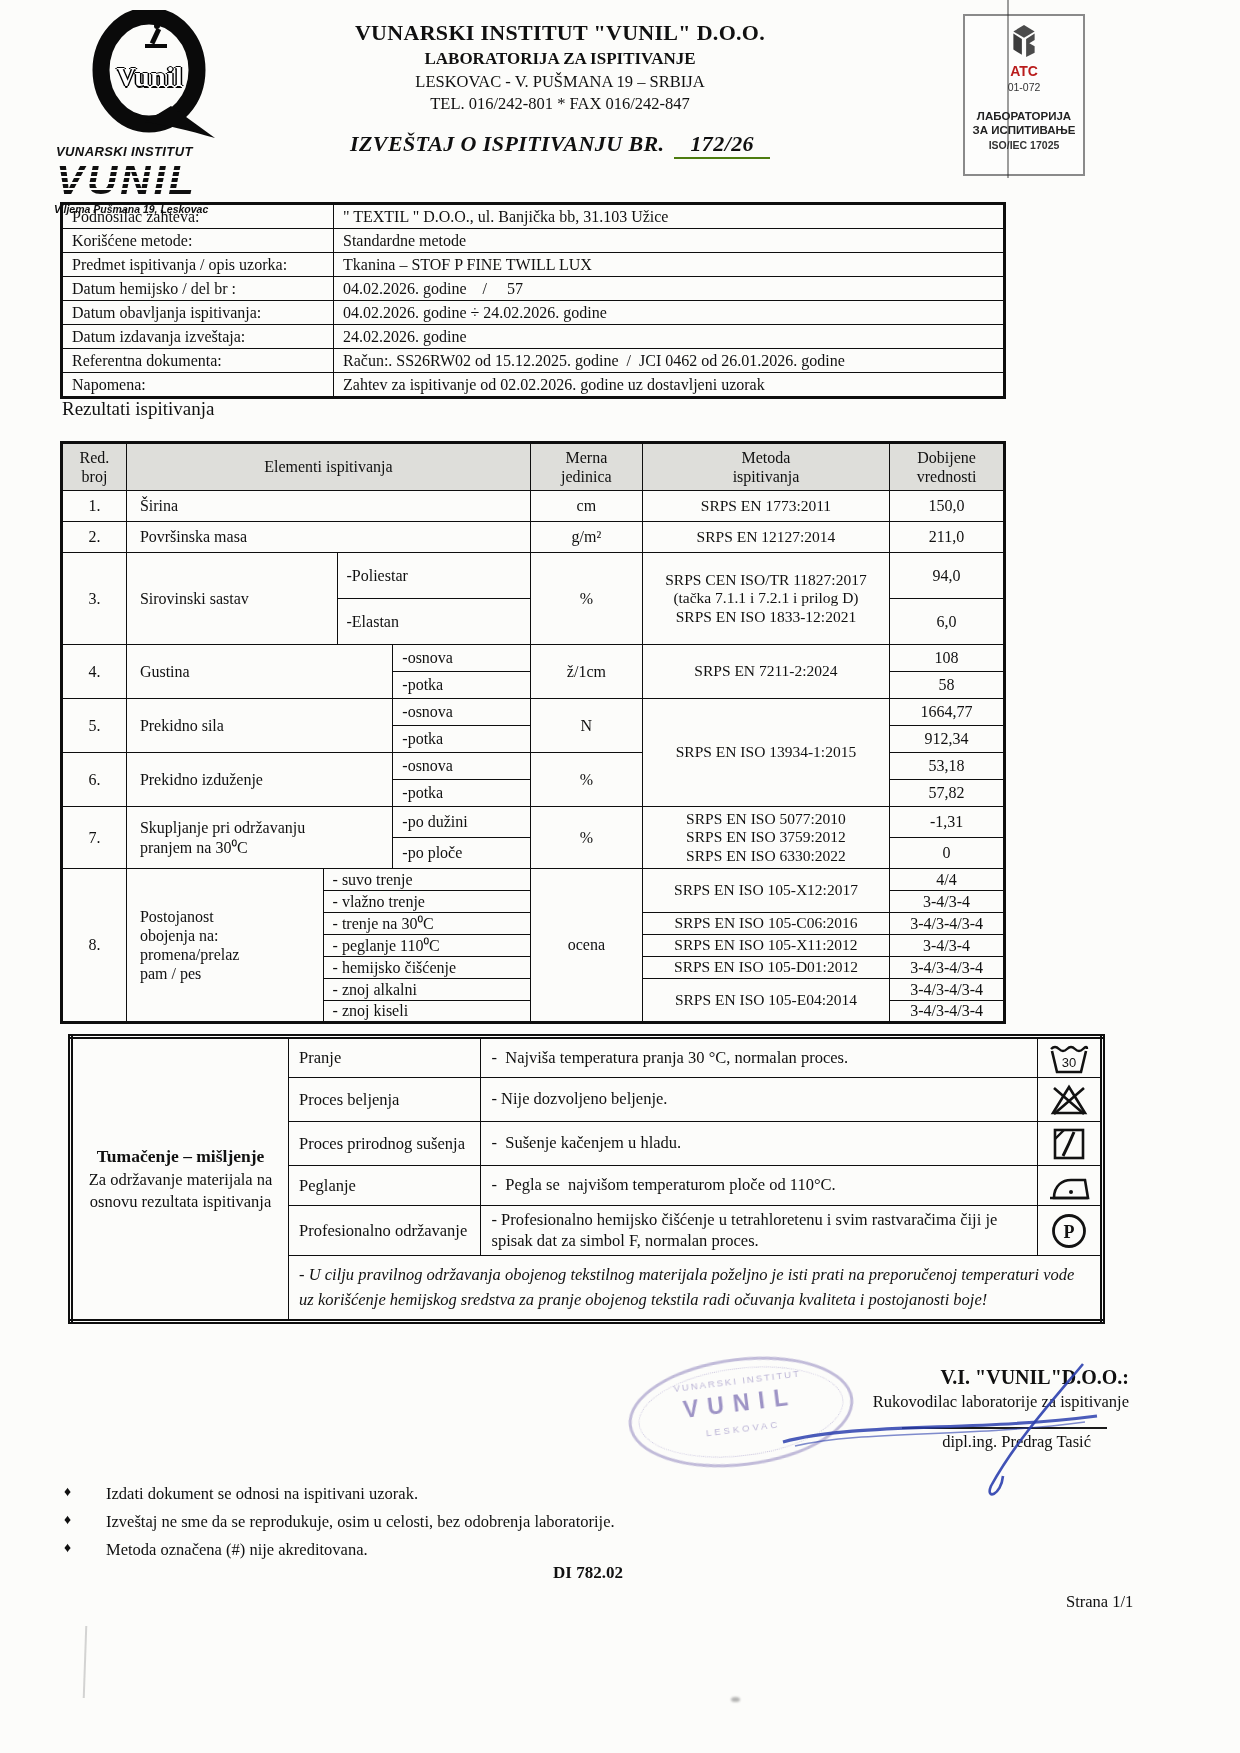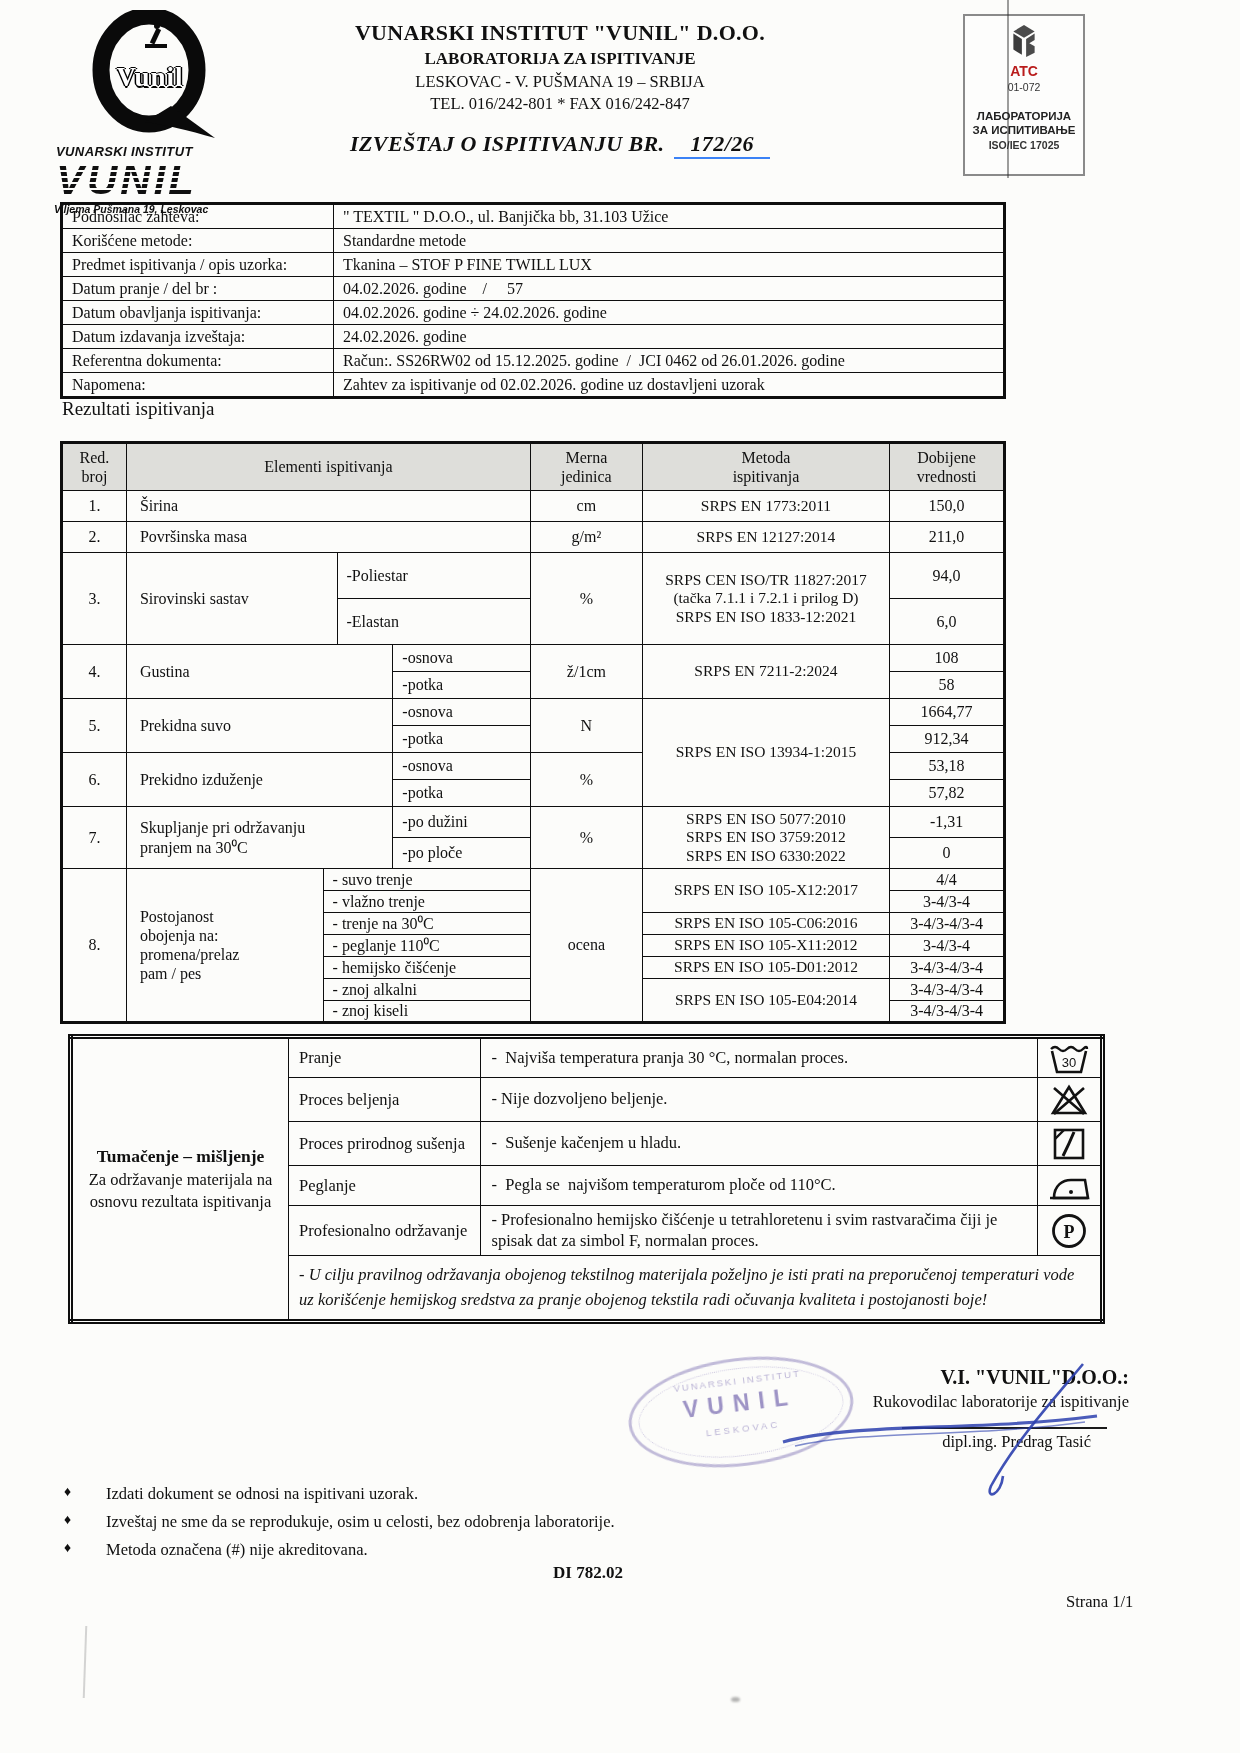--- a/index.html
+++ b/index.html
@@ -10,21 +10,21 @@
   }
   .abs{position:absolute;}
 
   
   #header-center{left:255px;top:20px;width:610px;text-align:center;}
   .org-name{font-size:22px;font-weight:bold;letter-spacing:.3px;}
   .org-sub{font-size:17px;font-weight:bold;margin-top:3px;}
   .org-addr{font-size:16.5px;margin-top:3px;}
   .org-tel{font-size:16.5px;margin-top:2px;}
   .report-title{margin-top:17px;font-size:22px;font-weight:bold;font-style:italic;letter-spacing:.4px;}
-  .report-no{border-bottom:2px solid #3b82f6;padding:0 16px 1px 16px;margin-left:10px;}
+  .report-no{border-bottom:2px solid #4d7c0f;padding:0 16px 1px 16px;margin-left:10px;}
 
   
   #logo{left:50px;top:10px;width:215px;text-align:center;font-family:"Liberation Sans",sans-serif;}
   #logo .q-wrap{position:relative;width:150px;height:132px;margin:0 auto;}
   #logo .vunil-script{position:absolute;left:34px;top:52px;font-family:"Liberation Serif",serif;
       font-size:27px;font-weight:bold;color:#fff;letter-spacing:1px;
       text-shadow:-1.5px 0 #000,1.5px 0 #000,0 -1.5px #000,0 1.5px #000;}
   .logo-inst{font-size:13px;font-weight:bold;font-style:italic;letter-spacing:.4px;margin-top:2px;text-align:left;padding-left:6px;}
   .logo-vunil{position:relative;display:inline-block;font-size:42px;font-weight:900;font-style:italic;
       letter-spacing:3px;line-height:.95;margin-top:1px;}
@@ -150,21 +150,21 @@
       </tr>
     <tr>
         <td class="ilabel">Korišćene metode:</td>
         <td class="ivalue">Standardne metode</td>
       </tr>
     <tr>
         <td class="ilabel">Predmet ispitivanja / opis uzorka:</td>
         <td class="ivalue">Tkanina – STOF P FINE TWILL LUX</td>
       </tr>
     <tr>
-        <td class="ilabel">Datum pranje / del br :</td>
+        <td class="ilabel">Datum hemijsko / del br :</td>
         <td class="ivalue">04.02.2026. godine    /     57</td>
       </tr>
     <tr>
         <td class="ilabel">Datum obavljanja ispitivanja:</td>
         <td class="ivalue">04.02.2026. godine ÷ 24.02.2026. godine</td>
       </tr>
     <tr>
         <td class="ilabel">Datum izdavanja izveštaja:</td>
         <td class="ivalue">24.02.2026. godine</td>
       </tr>
@@ -238,21 +238,21 @@
       <td rowspan="2">ž/1cm</td>
       <td rowspan="2" class="method">SRPS EN 7211-2:2024</td>
       <td>108</td>
     </tr>
     <tr style="height:27px">
       <td class="sub">-potka</td>
       <td>58</td>
     </tr>
     <tr style="height:27px">
       <td rowspan="2">5.</td>
-      <td colspan="3" rowspan="2" class="el">Prekidna suvo</td>
+      <td colspan="3" rowspan="2" class="el">Prekidno sila</td>
       <td class="sub">-osnova</td>
       <td rowspan="2">N</td>
       <td rowspan="4" class="method">SRPS EN ISO 13934-1:2015</td>
       <td>1664,77</td>
     </tr>
     <tr style="height:27px">
       <td class="sub">-potka</td>
       <td>912,34</td>
     </tr>
     <tr style="height:27px">

